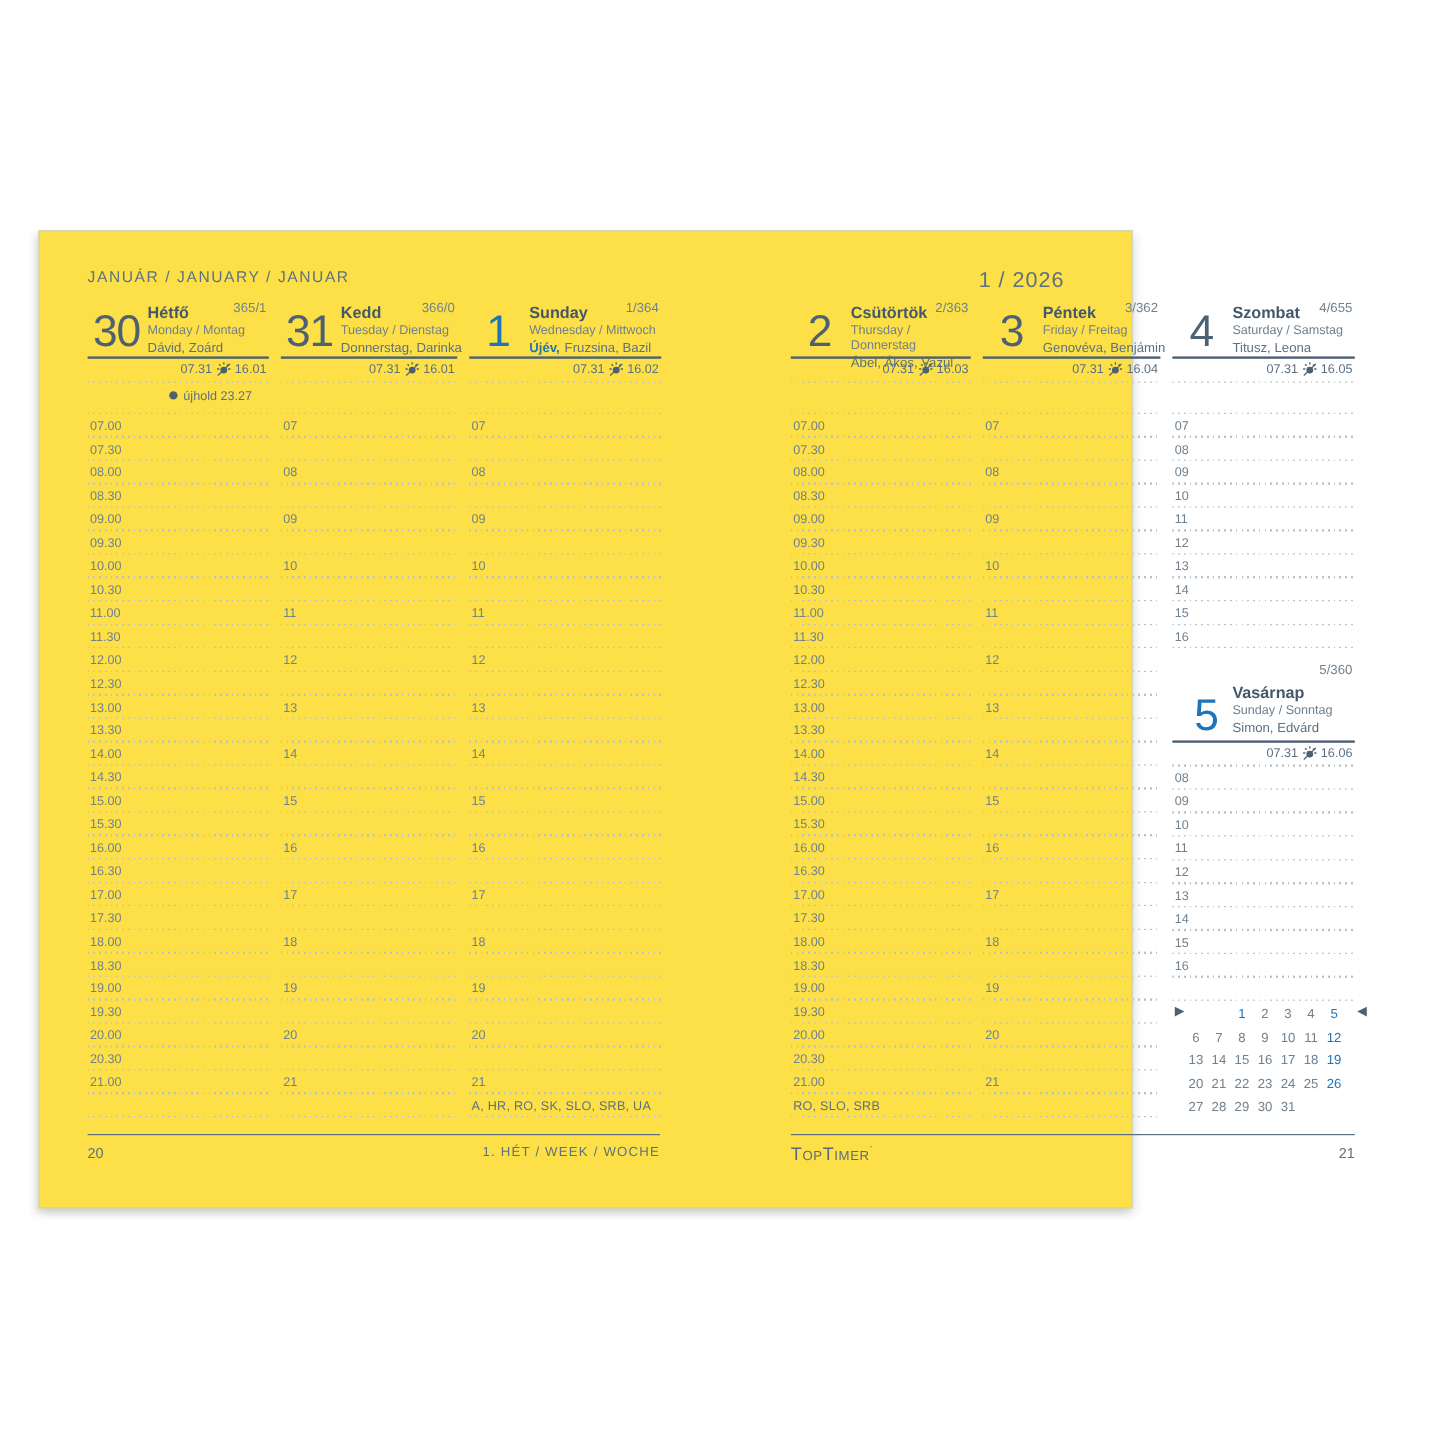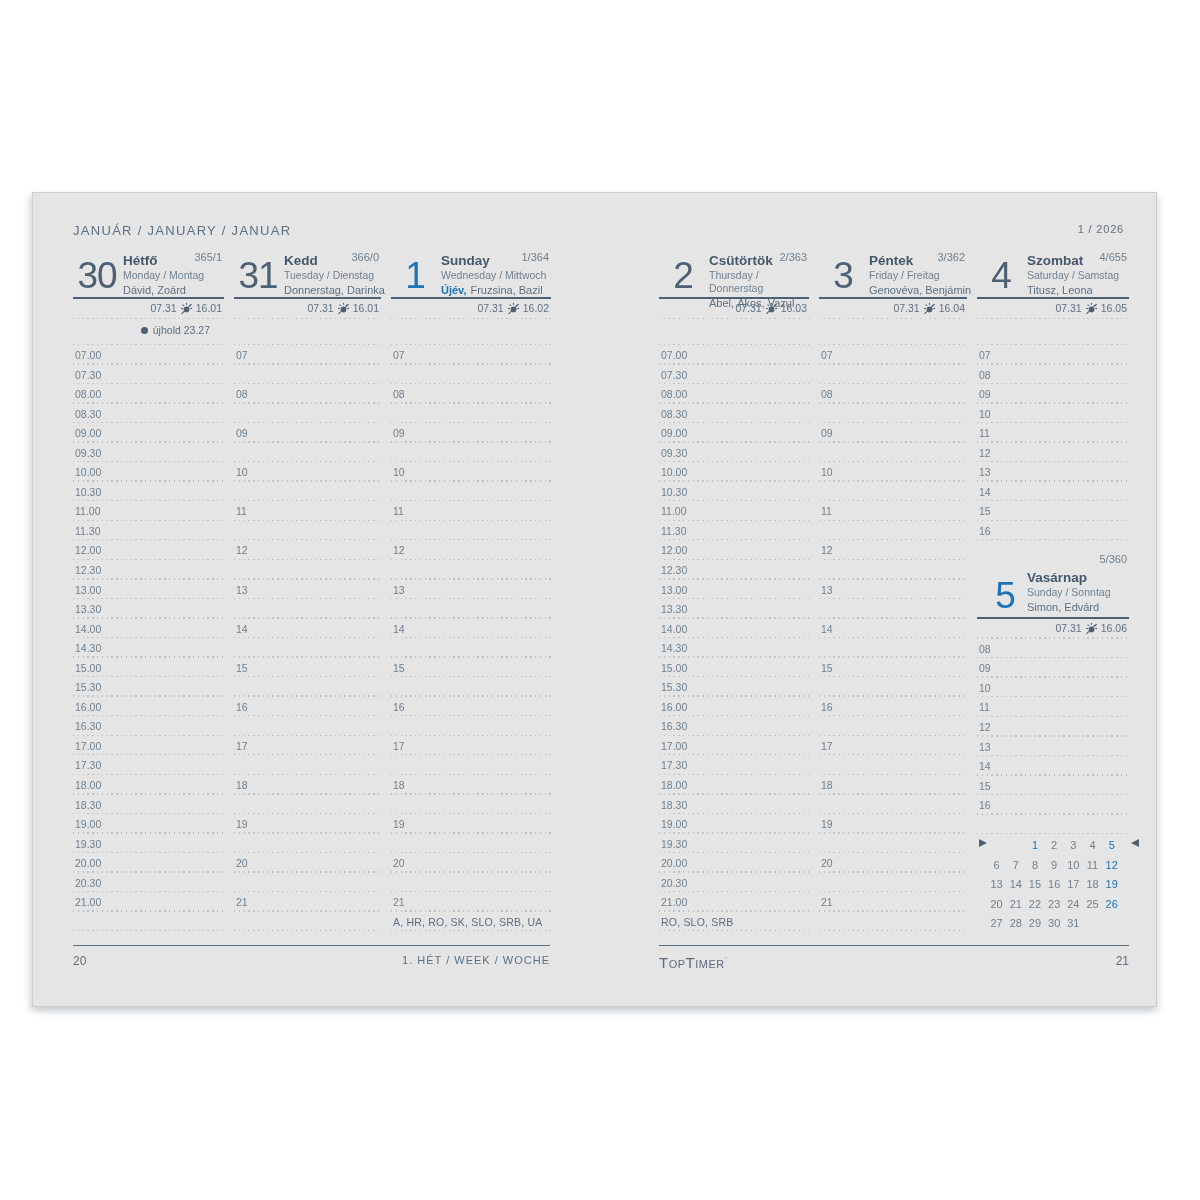--- a/index.html
+++ b/index.html
@@ -1,24 +1,24 @@
 <!DOCTYPE html>
 <html><head>
 <meta charset="utf-8">
 <style>
   html,body{margin:0;padding:0;width:1200px;height:1200px;background:#ffffff;
     font-family:"Liberation Sans","DejaVu Sans",sans-serif;}
   *{box-sizing:border-box;}
 
-  .sheet{position:absolute;left:32px;top:192px;width:1125px;height:815px;background:#e5e5e5;
+  .sheet{position:absolute;left:32px;top:192px;width:912px;height:815px;background:#fde047;
     border:1px solid #c9ced3;
     box-shadow:-3px 4px 6px rgba(95,105,115,.22), 3px 4px 7px rgba(95,105,115,.16);}
 
   .month{position:absolute;left:40px;top:30px;font-size:13px;letter-spacing:1.3px;color:#5d7082;}
-  .issue{position:absolute;right:32px;top:30px;font-size:11px;letter-spacing:.8px;color:#5d7082;}
+  .issue{position:absolute;right:56px;top:30px;font-size:18px;letter-spacing:.8px;color:#5d7082;}
 
   .col{position:absolute;top:58px;}
 
   .day-head{position:relative;height:48px;border-bottom:2px solid #4e6174;}
   .num{position:absolute;top:3px;left:4px;width:40px;text-align:center;
     font-size:37px;line-height:43px;letter-spacing:-1px;color:#4e6174;font-weight:400;}
   .num.blue{color:#1d74b8;}
   .head-text{position:absolute;left:50px;top:2px;right:0;}
   .title{font-size:13.5px;font-weight:bold;color:#45586b;line-height:15px;}
   .sub{font-size:10.5px;color:#70818f;line-height:13px;margin-top:1px;}

